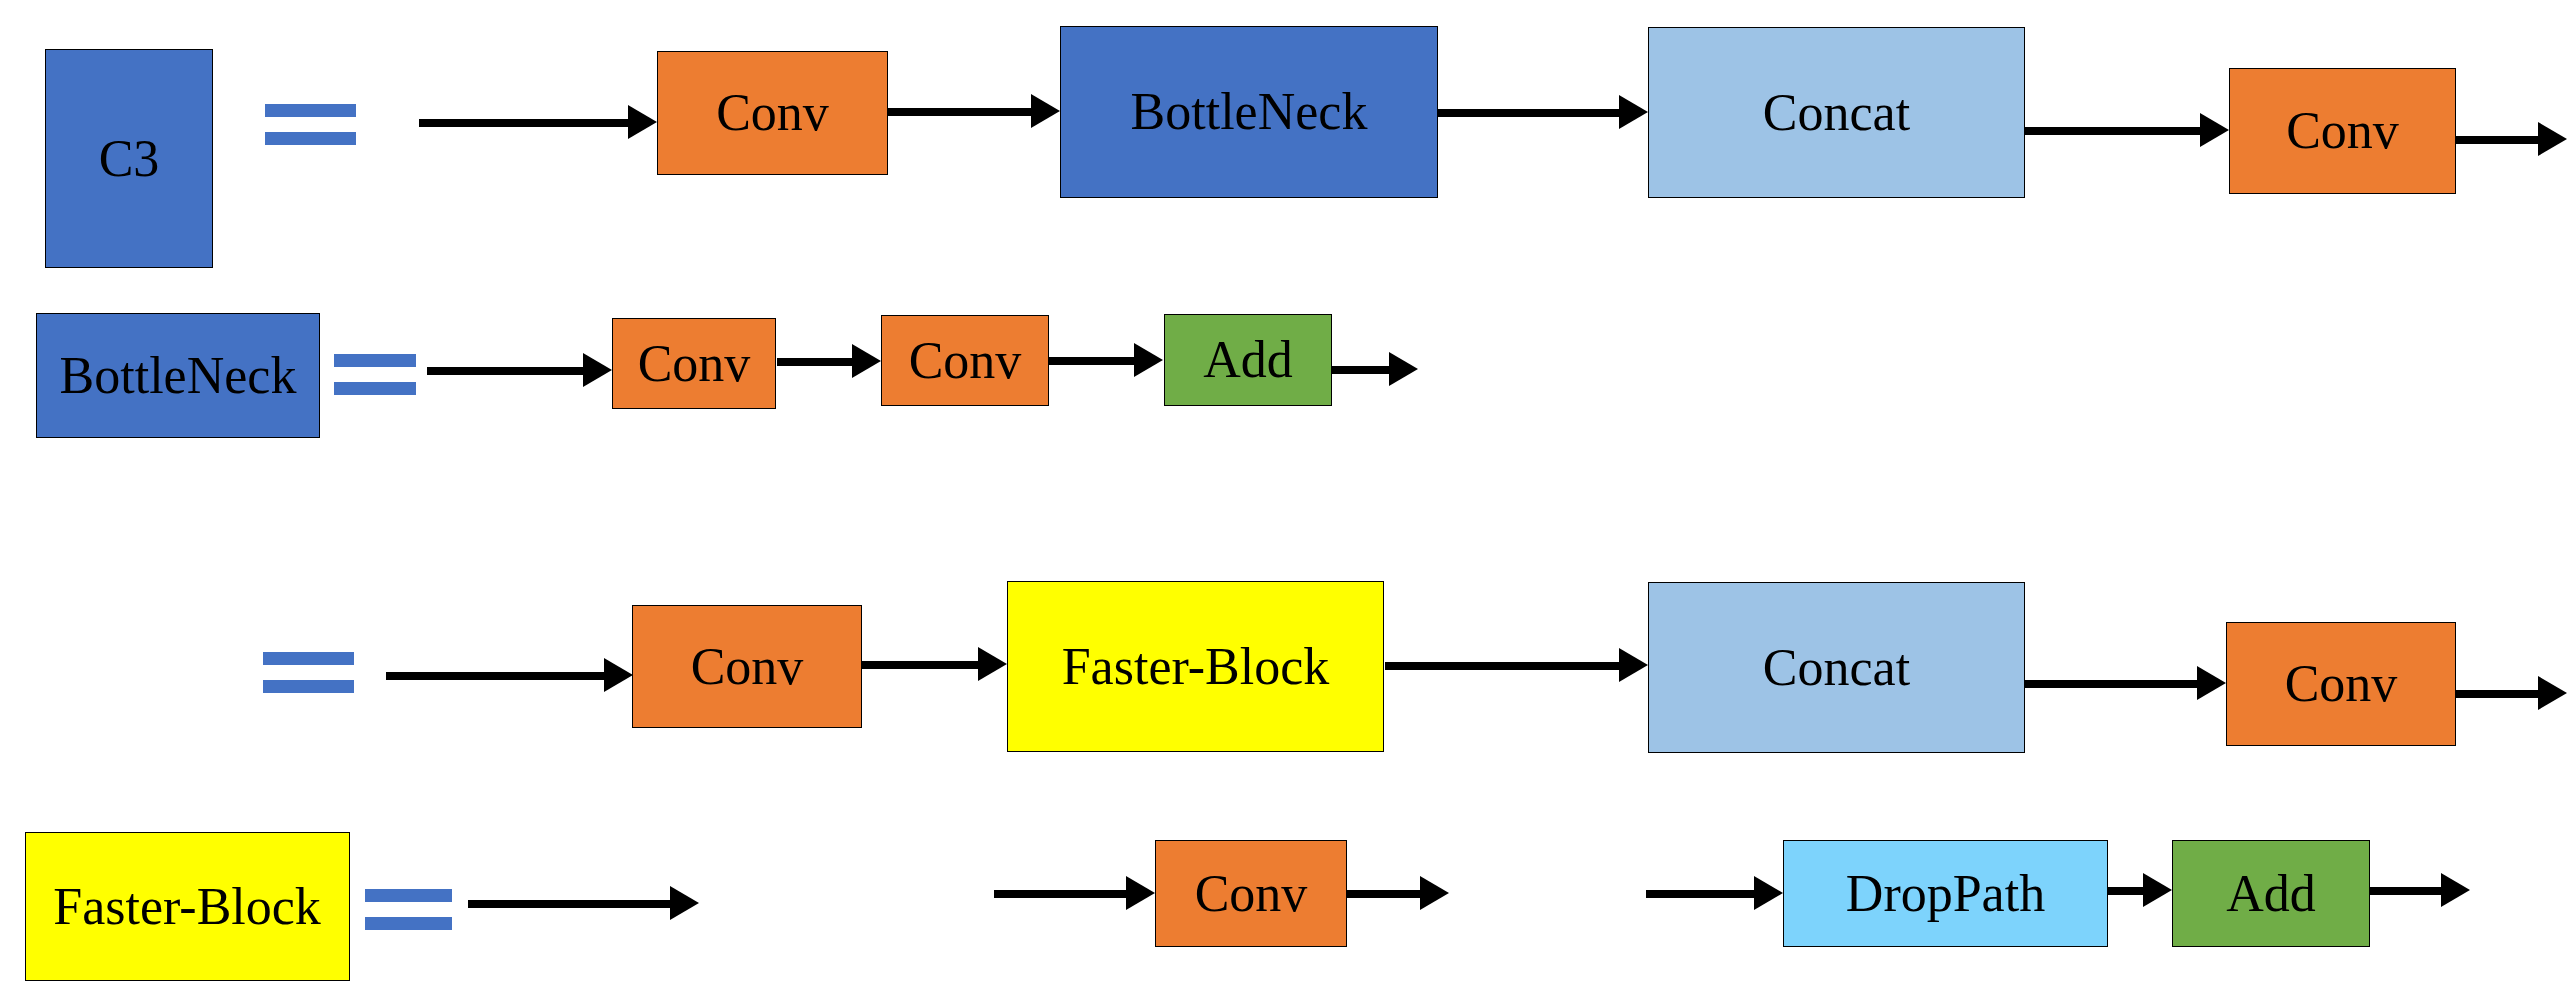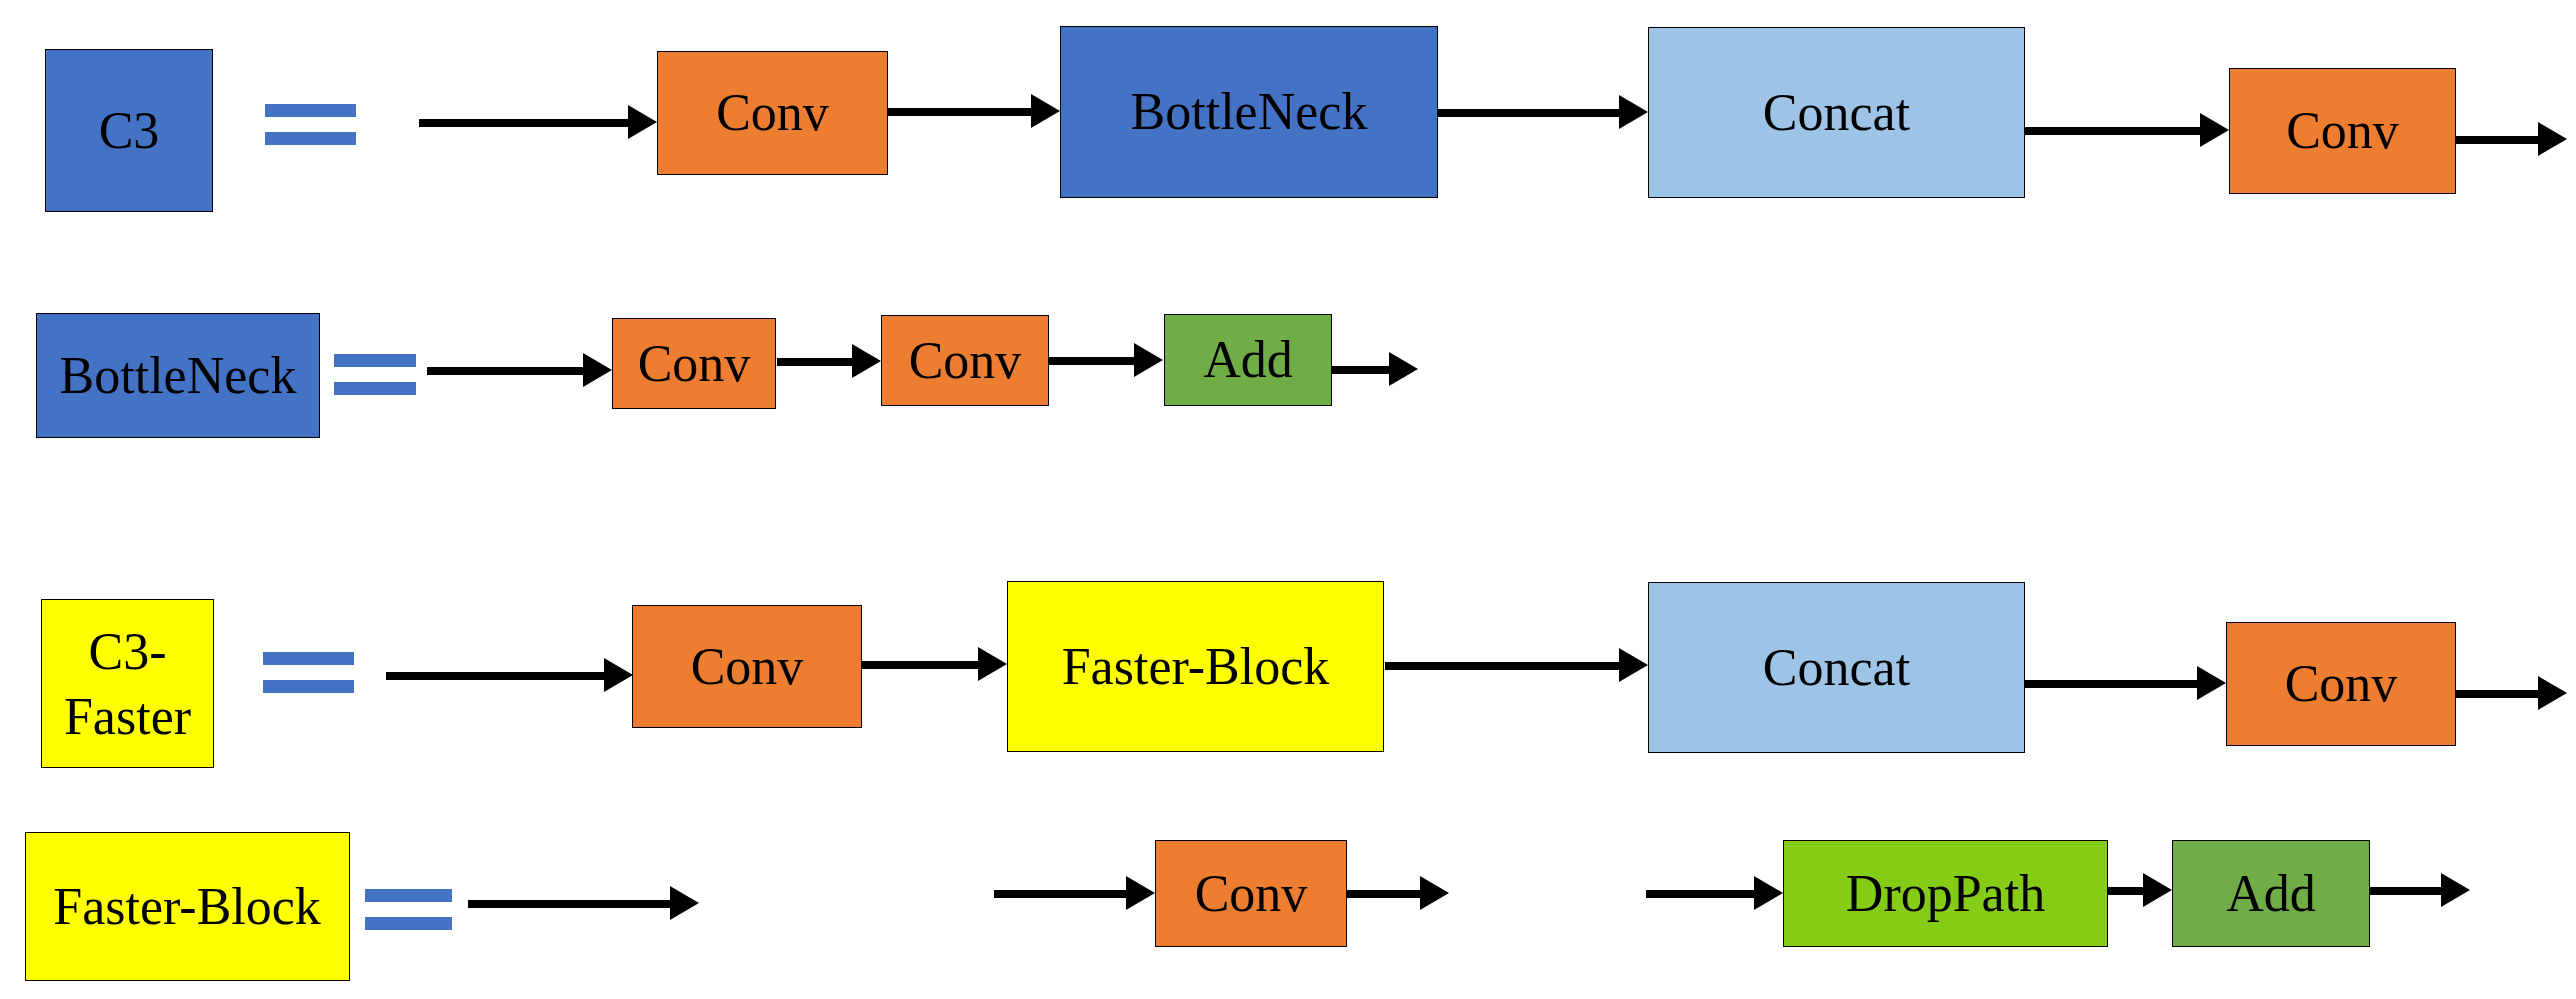--- a/index.html
+++ b/index.html
@@ -65,21 +65,21 @@
     height: 0;
     border-left: 29px solid #000000;
     border-top: 17.7px solid transparent;
     border-bottom: 17.7px solid transparent;
   }
 </style>
 </head>
 <body>
 
 <div class="canvas">
-    <div class="box" style="left: 45px; top: 49px; width: 168px; height: 163px; background: rgb(68, 114, 196); border-color: rgb(0, 0, 0); color: rgb(0, 0, 0);">
+    <div class="box" style="left: 45px; top: 49px; width: 168px; height: 219px; background: rgb(68, 114, 196); border-color: rgb(0, 0, 0); color: rgb(0, 0, 0);">
       <span>C3</span>
     </div>
     <div class="box" style="left: 657px; top: 51px; width: 231px; height: 124px; background: rgb(237, 125, 49); border-color: rgb(0, 0, 0); color: rgb(0, 0, 0);">
       <span>Conv</span>
     </div>
     <div class="box" style="left: 1060px; top: 26px; width: 378px; height: 172px; background: rgb(68, 114, 196); border-color: rgb(0, 0, 0); color: rgb(0, 0, 0);">
       <span>BottleNeck</span>
     </div>
     <div class="box" style="left: 1648px; top: 27px; width: 377px; height: 171px; background: rgb(157, 195, 230); border-color: rgb(0, 0, 0); color: rgb(0, 0, 0);">
       <span>Concat</span>
@@ -92,43 +92,39 @@
     </div>
     <div class="box" style="left: 612px; top: 318px; width: 164px; height: 91px; background: rgb(237, 125, 49); border-color: rgb(0, 0, 0); color: rgb(0, 0, 0);">
       <span>Conv</span>
     </div>
     <div class="box" style="left: 881px; top: 315px; width: 168px; height: 91px; background: rgb(237, 125, 49); border-color: rgb(0, 0, 0); color: rgb(0, 0, 0);">
       <span>Conv</span>
     </div>
     <div class="box" style="left: 1164px; top: 314px; width: 168px; height: 92px; background: rgb(112, 173, 71); border-color: rgb(0, 0, 0); color: rgb(0, 0, 0);">
       <span>Add</span>
     </div>
-    <div class="box multiline" style="left: 41px; top: 599px; width: 173px; height: 169px; background: rgb(255, 255, 0); border-color: rgb(0, 0, 0); color: rgb(0, 0, 0);">
-      <span>C3-</span>
-      <span>Faster</span>
-    </div>
     <div class="box" style="left: 632px; top: 605px; width: 230px; height: 123px; background: rgb(237, 125, 49); border-color: rgb(0, 0, 0); color: rgb(0, 0, 0);">
       <span>Conv</span>
     </div>
     <div class="box" style="left: 1007px; top: 581px; width: 377px; height: 171px; background: rgb(255, 255, 0); border-color: rgb(0, 0, 0); color: rgb(0, 0, 0);">
       <span>Faster-Block</span>
     </div>
     <div class="box" style="left: 1648px; top: 582px; width: 377px; height: 171px; background: rgb(157, 195, 230); border-color: rgb(0, 0, 0); color: rgb(0, 0, 0);">
       <span>Concat</span>
     </div>
     <div class="box" style="left: 2226px; top: 622px; width: 230px; height: 124px; background: rgb(237, 125, 49); border-color: rgb(0, 0, 0); color: rgb(0, 0, 0);">
       <span>Conv</span>
     </div>
     <div class="box" style="left: 24.6px; top: 832px; width: 325px; height: 149px; background: rgb(255, 255, 0); border-color: rgb(0, 0, 0); color: rgb(0, 0, 0);">
       <span>Faster-Block</span>
     </div>
     <div class="box" style="left: 1155px; top: 840px; width: 192px; height: 107px; background: rgb(237, 125, 49); border-color: rgb(0, 0, 0); color: rgb(0, 0, 0);">
       <span>Conv</span>
     </div>
-    <div class="box" style="left: 1783px; top: 840px; width: 325px; height: 107px; background: #84cc16; border-color: rgb(0, 0, 0); color: rgb(0, 0, 0);">
+    <div class="box" style="left: 1783px; top: 840px; width: 325px; height: 107px; background: #7dd3fc; border-color: rgb(0, 0, 0); color: rgb(0, 0, 0);">
       <span>DropPath</span>
     </div>
     <div class="box" style="left: 2172px; top: 840px; width: 198px; height: 107px; background: rgb(112, 173, 71); border-color: rgb(0, 0, 0); color: rgb(0, 0, 0);">
       <span>Add</span>
     </div>
     <div class="equals" style="left: 265px; top: 104px; width: 91px;">
       <div class="bar" style="background: rgb(68, 114, 196);"></div>
       <div class="bar" style="background: rgb(68, 114, 196);"></div>
     </div>
     <div class="equals" style="left: 334px; top: 354px; width: 82px;">

